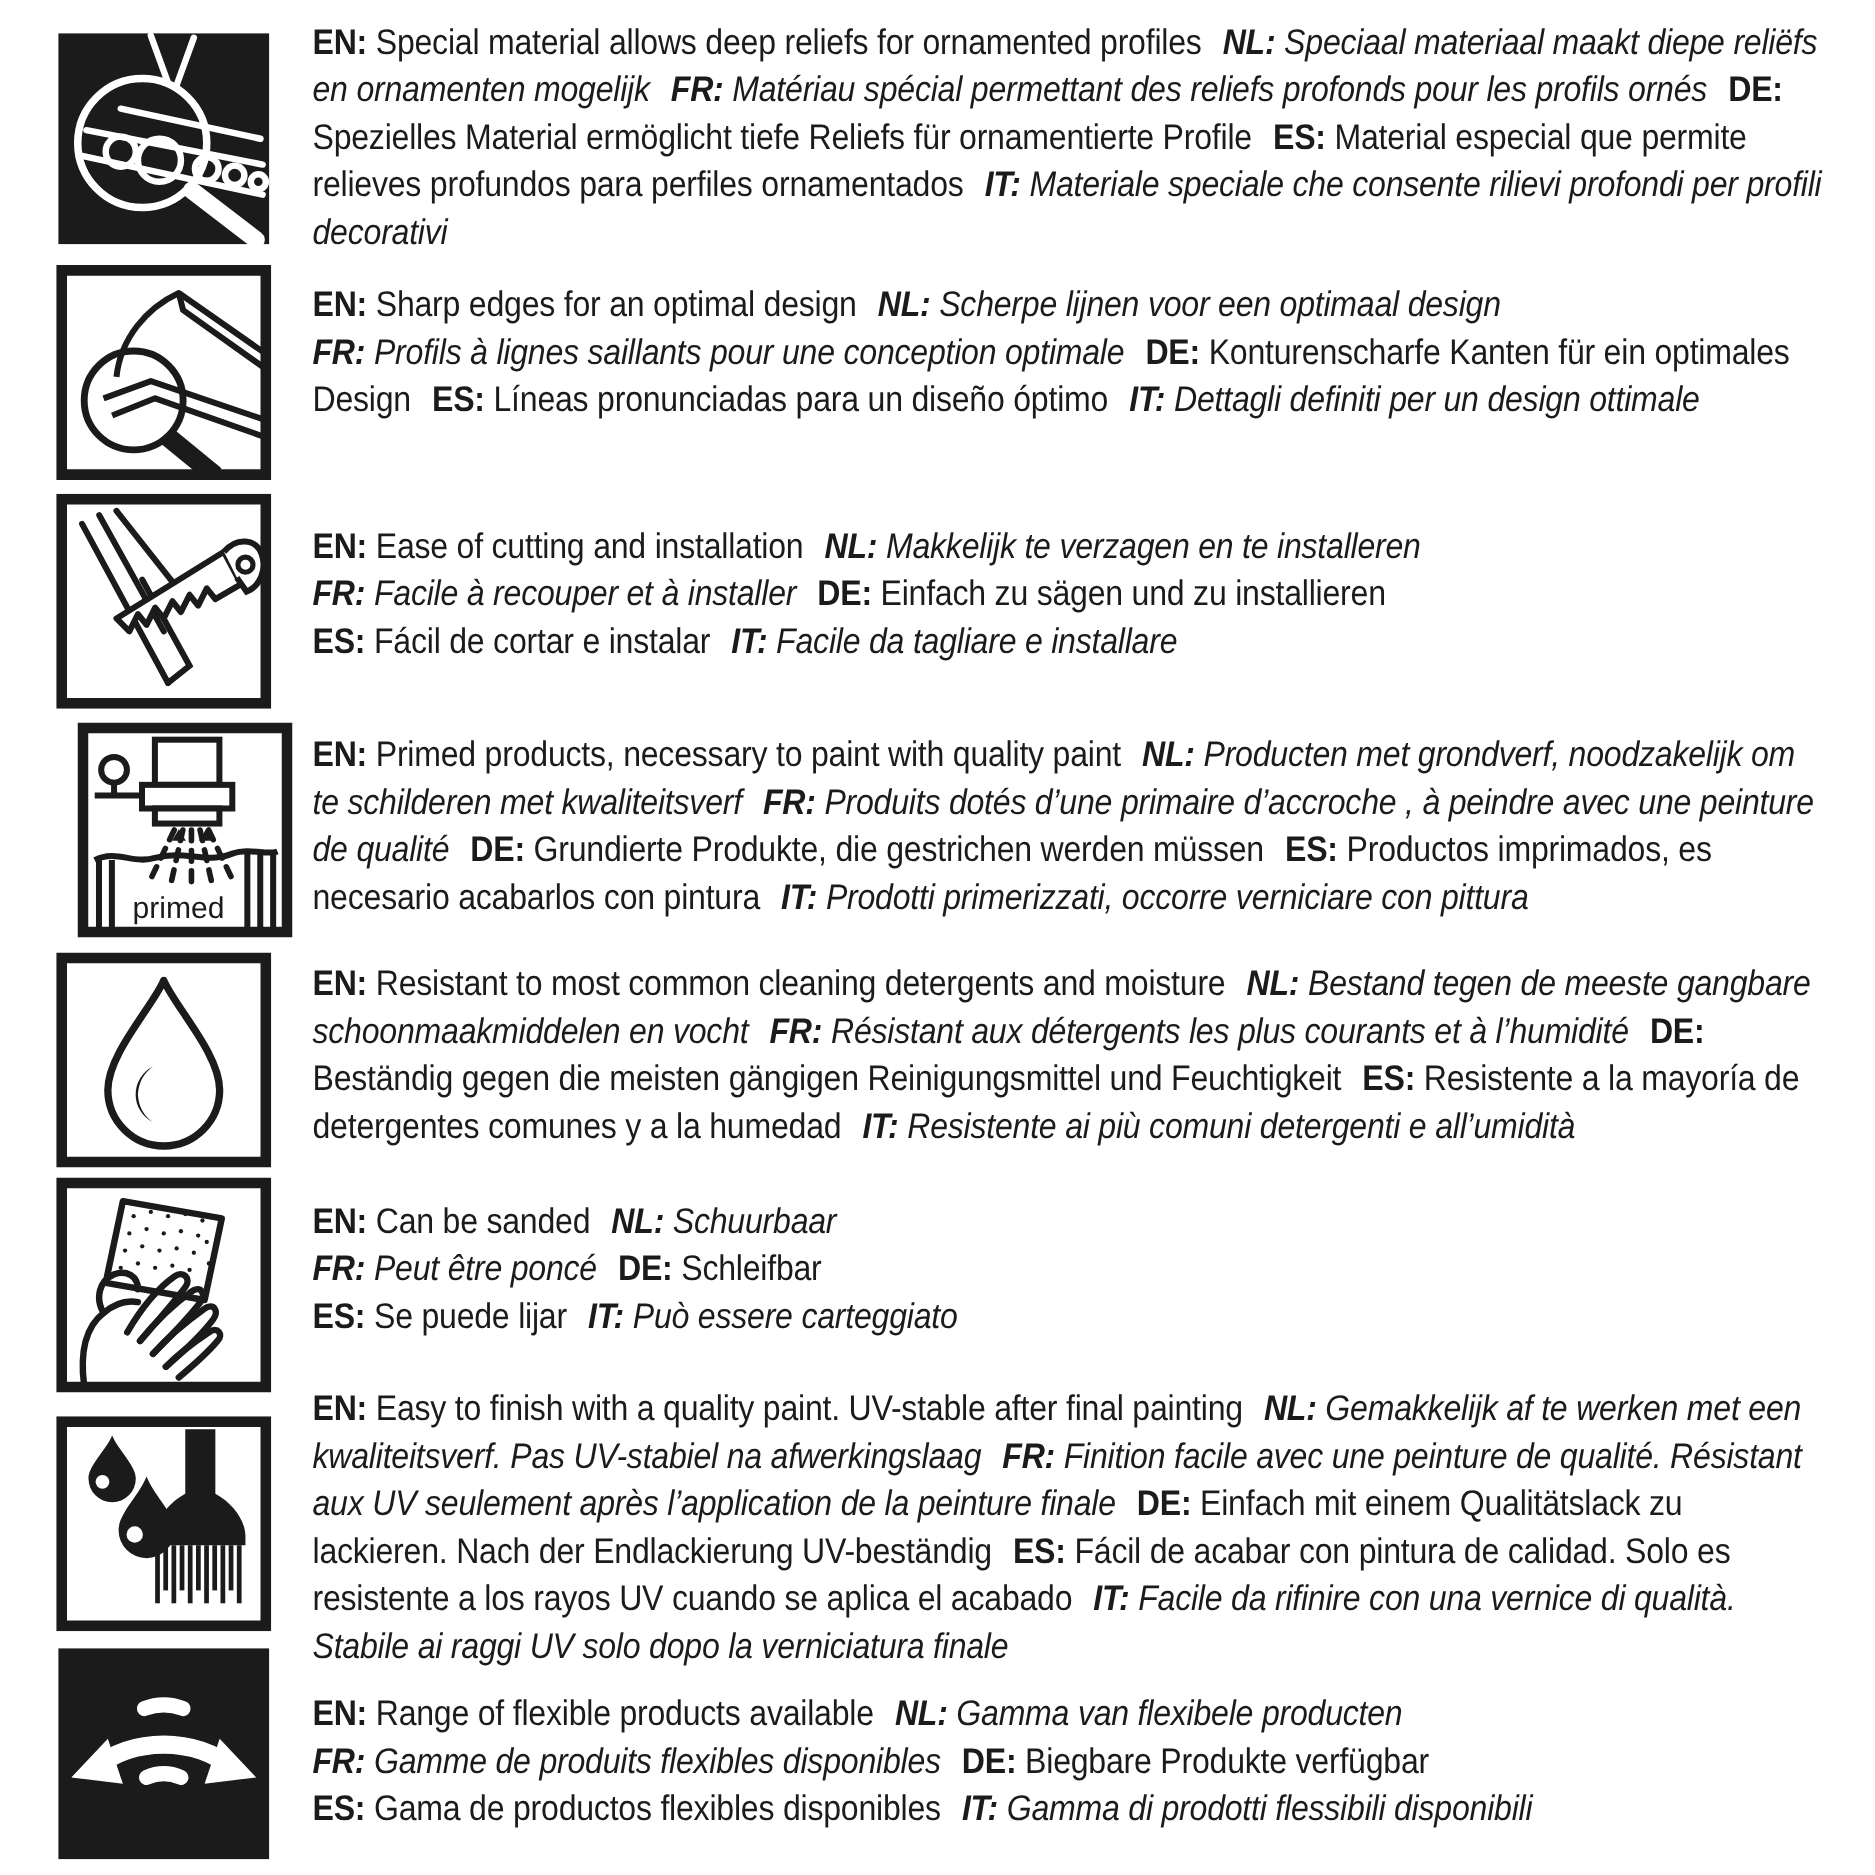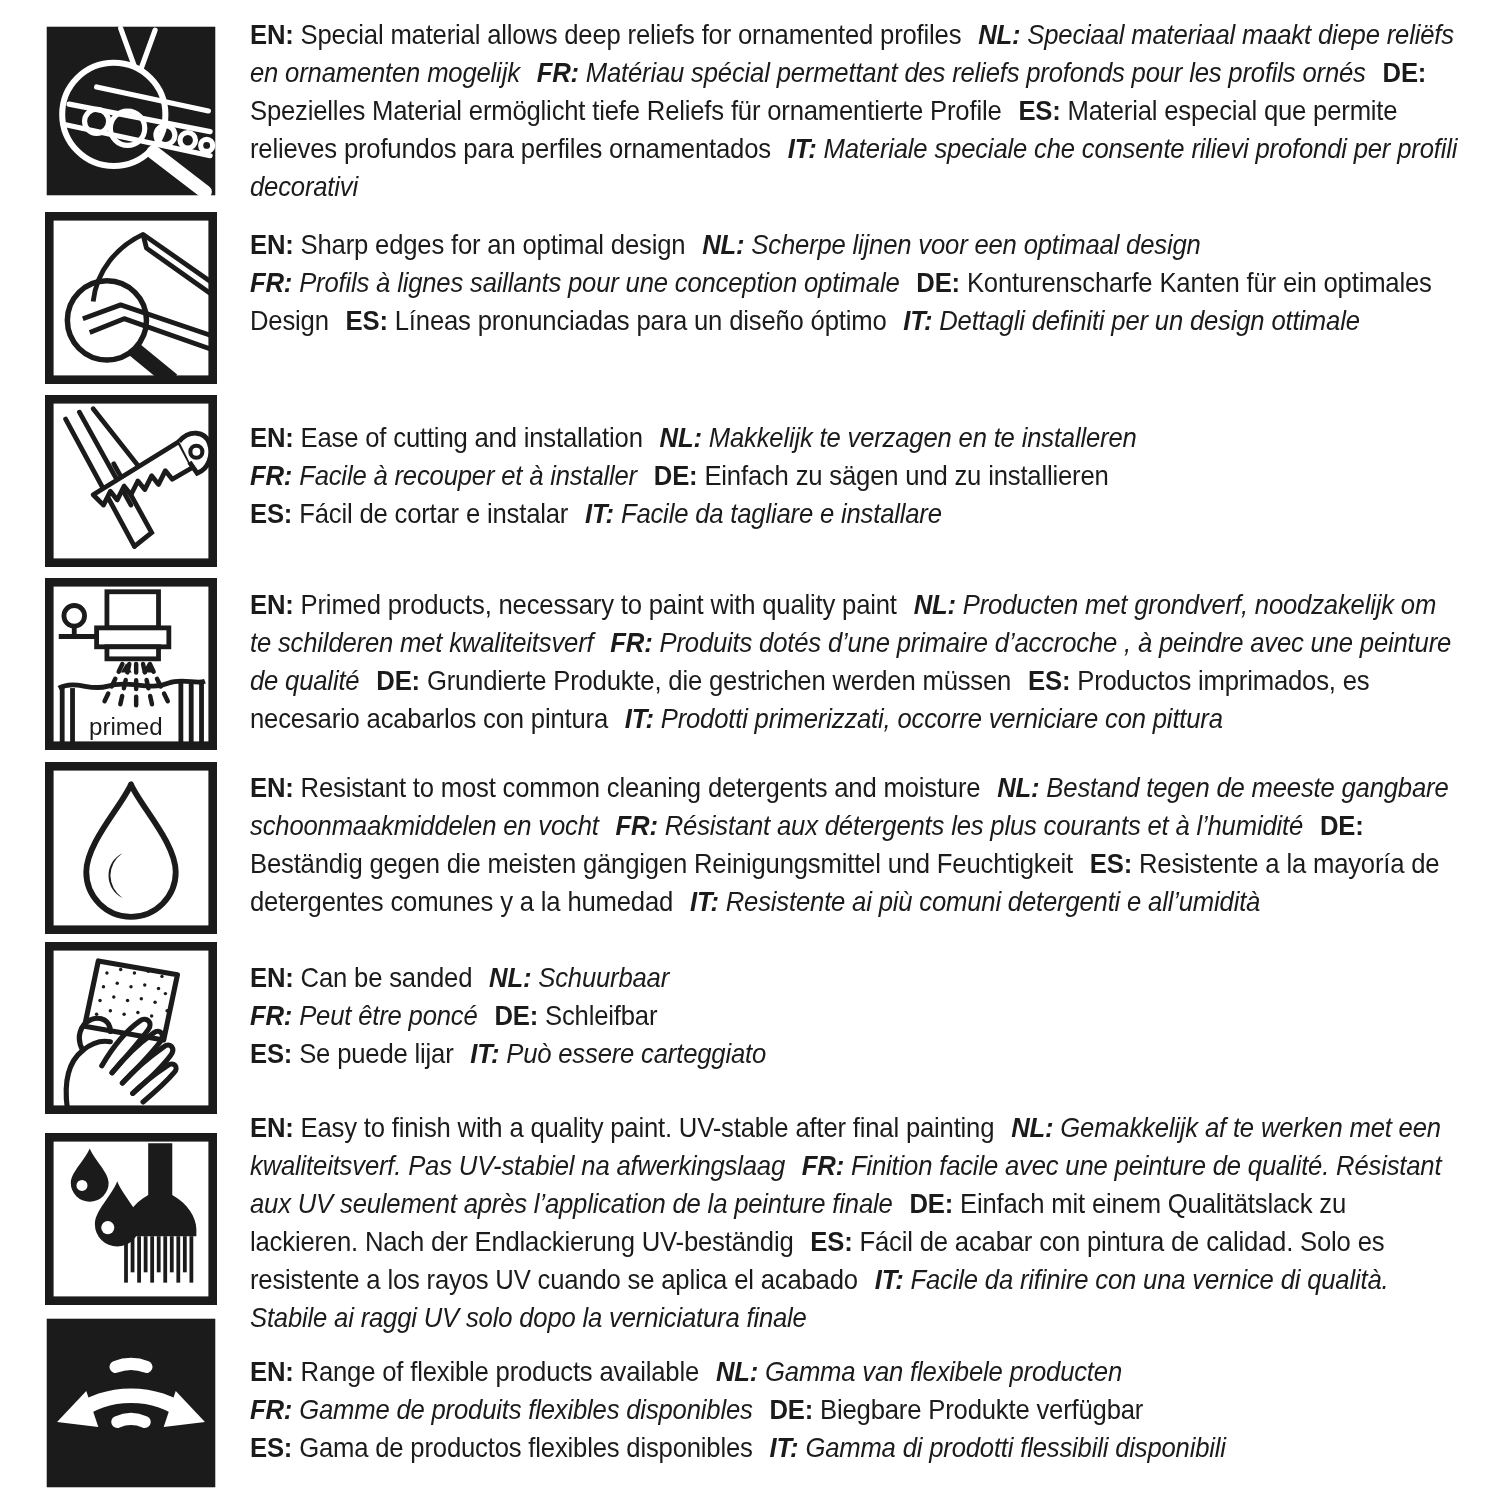--- a/index.html
+++ b/index.html
@@ -84,21 +84,21 @@
             </g>
             <path fill="#fff" stroke="var(--ink)" stroke-width="2.8" stroke-linejoin="round" d="M28 58 L78 27 L86 42 L74 49 L70 44 L66 52 L62 47 L58 55 L54 50 L50 58 L46 53 L42 61 L38 56 L34 64 Z"></path>
             <path fill="#fff" stroke="var(--ink)" stroke-width="2.8" d="M78 27 C84 20 93 21 95.5 28 C98 35 95 43 88.5 45.5 L84 39"></path>
             <circle cx="88" cy="33" r="3.5" fill="none" stroke="var(--ink)" stroke-width="2.4"></circle>
           </svg>
         </div>
       <div class="text-block" style="top: 418px;"><span class="seg"><b class="lang-label">EN:</b> <span class="seg-text">Ease of cutting and installation</span></span> <span class="seg italic gap"><b class="lang-label">NL:</b> <span class="seg-text">Makkelijk te verzagen en te installeren</span></span><br><span class="seg italic"><b class="lang-label">FR:</b> <span class="seg-text">Facile à recouper et à installer</span></span> <span class="seg gap"><b class="lang-label">DE:</b> <span class="seg-text">Einfach zu sägen und zu installieren</span></span><br><span class="seg"><b class="lang-label">ES:</b> <span class="seg-text">Fácil de cortar e instalar</span></span> <span class="seg italic gap"><b class="lang-label">IT:</b> <span class="seg-text">Facile da tagliare e installare</span></span> </div>
     </div>
 
     <div class="feature-row">
-      <div class="icon-box" style="top: 578px;">
+      <div class="icon-box" style="top: 578px; margin-left: 17px;">
           <svg viewBox="0 0 100 100" xmlns="http://www.w3.org/2000/svg">
             <rect x="2.5" y="2.5" width="95" height="95" fill="#fff" stroke="var(--ink)" stroke-width="5"></rect>
             <g stroke="var(--ink)" fill="#fff" stroke-width="2.8">
               <path d="M8 34 L31 34" fill="none"></path>
               <circle cx="17" cy="22" r="6"></circle>
               <path d="M17 28 L17 34" fill="none"></path>
               <rect x="36" y="8" width="30" height="21"></rect>
               <rect x="30" y="29" width="42" height="11"></rect>
               <rect x="36" y="40" width="30" height="7"></rect>
             </g>

